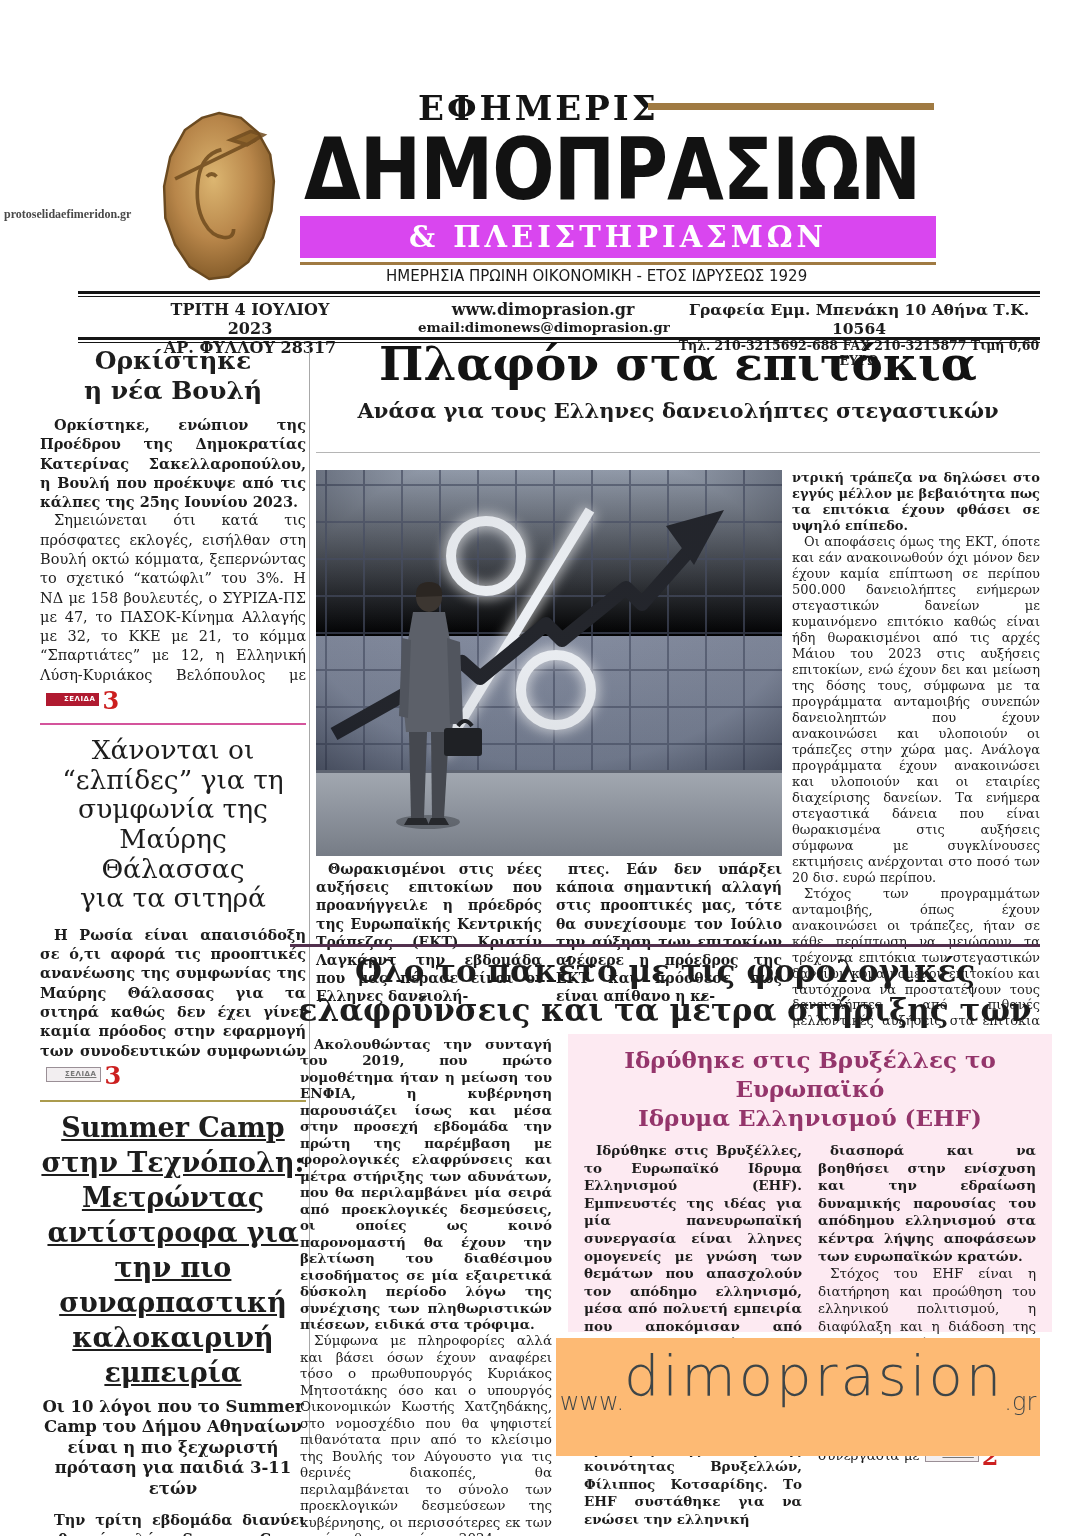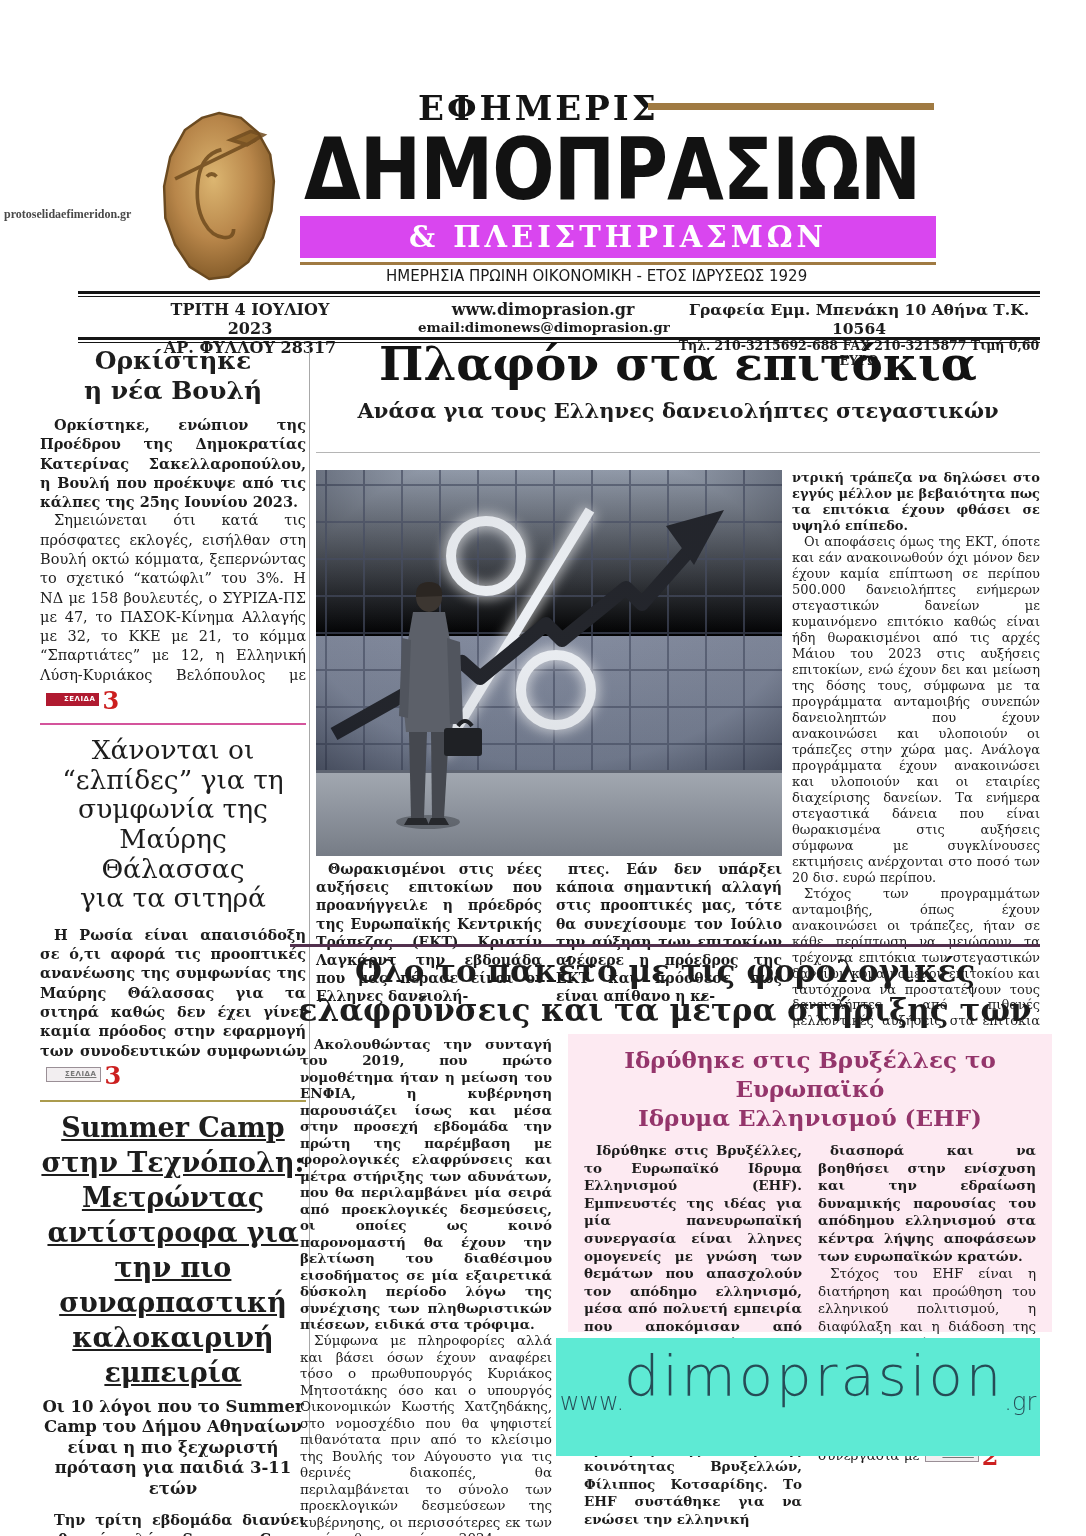--- a/index.html
+++ b/index.html
@@ -80,21 +80,21 @@
 
   
   .ehf{left:556px;top:1034px;width:484px;height:298px;background:#fdeaf2;box-sizing:border-box;padding:10px 16px;margin-left:12px;}
   .ehf-title{text-align:center;font-size:23px;font-weight:bold;color:#94356b;line-height:1.25;white-space:pre-line;margin:2px 0 10px 0;}
   .ehf-cols{display:flex;gap:16px;}
   .ehf-cols .col{width:220px;}
   .ehf-p{font-size:13.5px;line-height:1.3;text-align:justify;text-indent:12px;margin:0;}
   .ehf-p.bold{font-weight:bold;}
 
   
-  .promo{left:556px;top:1338px;width:484px;height:118px;background:#5eead4;display:flex;
+  .promo{left:556px;top:1338px;width:484px;height:118px;background:#fdba74;display:flex;
          justify-content:center;align-items:flex-start;padding-top:10px;box-sizing:border-box;
          font-family:"DejaVu Sans","Liberation Sans",sans-serif;color:rgba(28,48,64,0.85);}
   .promo .sm{font-size:24px;font-weight:300;align-self:center;}
   .promo .lg{font-size:56px;font-weight:300;letter-spacing:3px;line-height:1;}
 </style>
 </head>
 <body>
 
 <div class="page">
 

